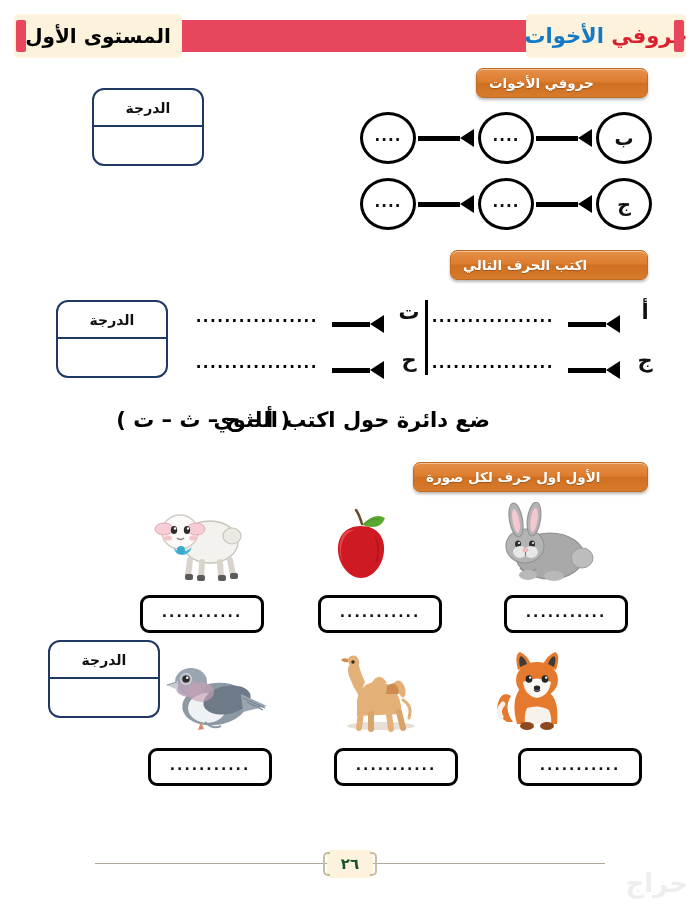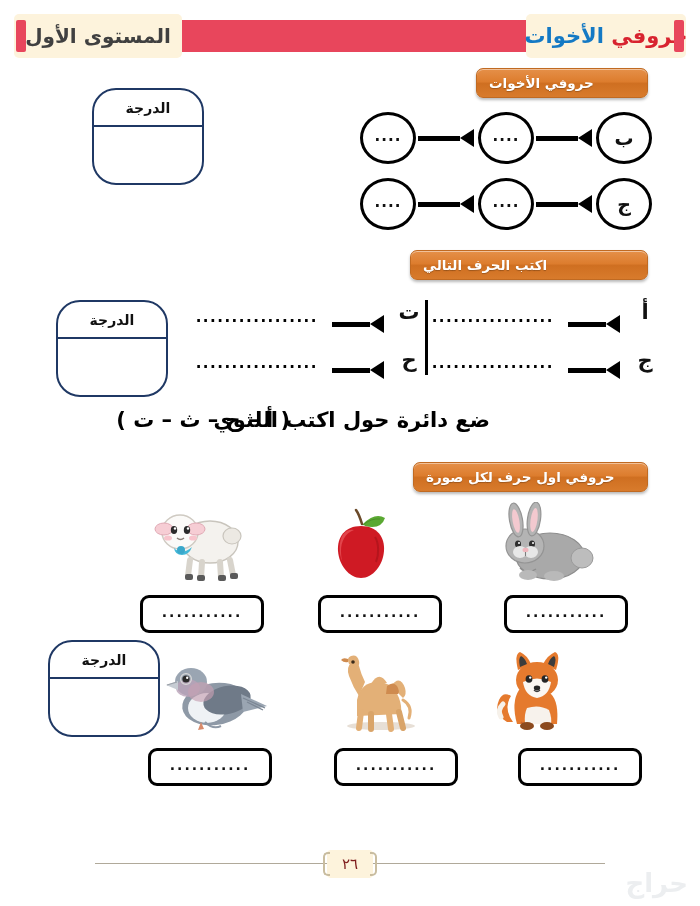--- a/index.html
+++ b/index.html
@@ -57,21 +57,21 @@
     font-size: 21px;
     font-weight: bold;
     white-space: nowrap;
     letter-spacing: 0;
   }
   .title-red { color: #d8232f; }
   .title-blue { color: #1479c4; }
   .level-text {
     font-size: 20px;
     font-weight: bold;
-    color: #404040;
+    color: #000000;
     white-space: nowrap;
   }
   .plate-tab {
     position: absolute;
     top: 6px;
     width: 10px;
     height: 32px;
     background: #e8465c;
     border-radius: 2px;
   }
@@ -97,23 +97,23 @@
     font-size: 13.5px;
     font-weight: bold;
     white-space: nowrap;
     text-shadow: 0 1px 1px rgba(0,0,0,0.25);
   }
 
   
   .score-box {
     position: absolute;
     width: 112px;
-    height: 97px;
+    height: 78px;
     border: 2px solid #1f3864;
-    border-radius: 24px;
+    border-radius: 12px;
     background: #fff;
     box-sizing: border-box;
     overflow: hidden;
   }
   .score-box .score-label {
     height: 37px;
     display: flex;
     align-items: center;
     justify-content: center;
     font-size: 14px;
@@ -240,22 +240,22 @@
     left: 50%;
     transform: translateX(-50%);
     width: 46px;
     height: 28px;
     background: #fdf3dc;
     border-radius: 4px;
     display: flex;
     align-items: center;
     justify-content: center;
     font-size: 15px;
-    color: #7f1d1d;
-    font-weight: normal;
+    color: #14532d;
+    font-weight: bold;
   }
   .page-num::before, .page-num::after {
     content: "";
     position: absolute;
     top: 2px;
     width: 7px;
     height: 24px;
     border: 2px solid #c9bda0;
     box-sizing: border-box;
   }
@@ -326,21 +326,21 @@
   <div class="head"></div>
     <div class="shaft"></div>
 </div>
 <div class="circle dots" style="top:178px; right:166px;">....</div>
 <div class="arrow-l" style="top:196px; right:226px; width:56px;">
   <div class="head"></div>
     <div class="shaft"></div>
 </div>
 <div class="circle dots" style="top:178px; right:284px;">....</div>
 
-<div class="task-btn" style="top:250px; right:52px; width:238px;">
+<div class="task-btn" style="top:250px; right:52px; width:198px;">
   <span>اكتب الحرف التالي</span>
 </div>
 
 <div class="score-box" style="top:300px; left:56px;">
   <div class="score-label">الدرجة</div>
   <div class="score-value"></div>
 </div>
 
 <div class="ex2-letter" style="top:300px; right:42px;">أ</div>
 <div class="arrow-l" style="top:316px; right:80px; width:52px;">
@@ -369,21 +369,21 @@
 <div class="arrow-l" style="top:362px; right:316px; width:52px;">
   <div class="head"></div>
     <div class="shaft"></div>
 </div>
 <div class="ex2-dots" style="top:354px; right:382px;">.................</div>
 
 <div class="ex3" style="top:408px; right:210px;">ضع دائرة حول اكتب اللثوي</div>
 <div class="ex3 letters" style="top:408px; right:410px;">( أ – ح – ث – ت )</div>
 
 <div class="task-btn" style="top:462px; right:52px; width:235px;">
-  <span>حروفي اول حرف لكل صورة</span>
+  <span>الأول اول حرف لكل صورة</span>
 </div>
 
 <div class="score-box" style="top:640px; left:48px;">
   <div class="score-label">الدرجة</div>
   <div class="score-value"></div>
 </div>
 
 <div class="pic" style="top:500px; right:440px;">
   <svg width="112" height="84" viewBox="0 0 112 84" aria-hidden="true">
     <ellipse cx="66" cy="40" rx="28" ry="21" fill="#f4f2ee" stroke="#c9c5bd" stroke-width="1.4"></ellipse>

